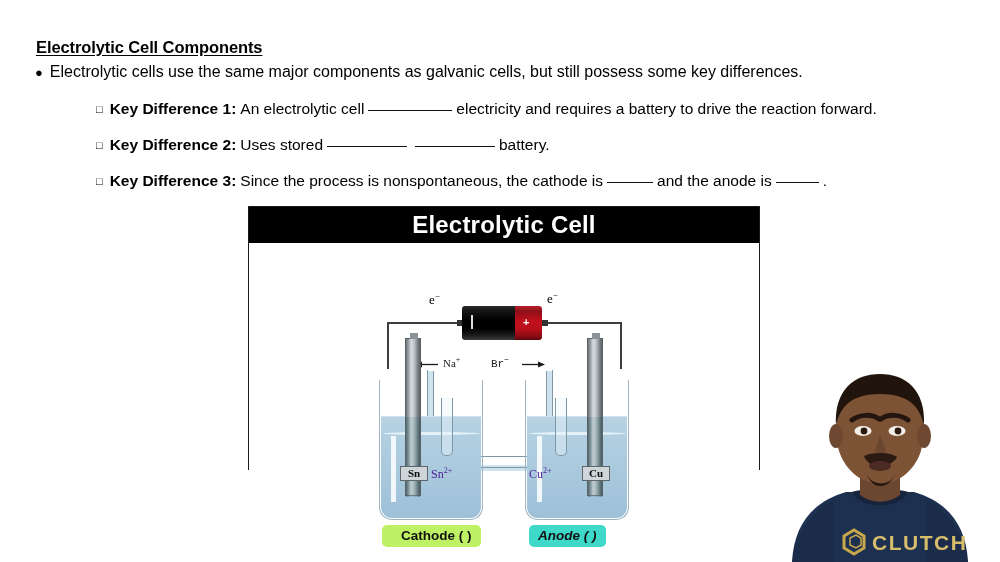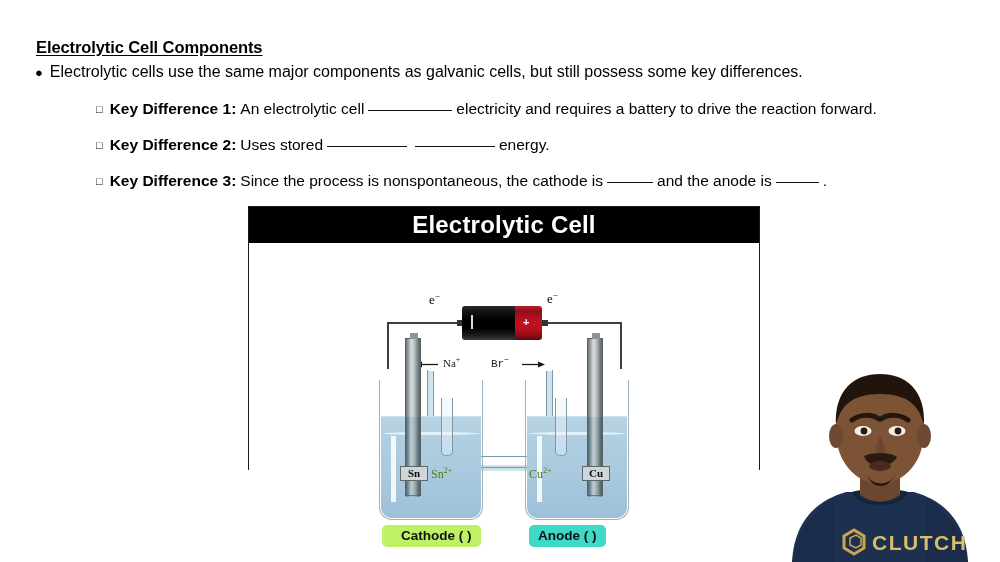--- a/index.html
+++ b/index.html
@@ -326,21 +326,21 @@
     border-radius: 0 0 5px 5px;
     background: rgba(232,244,250,0.45);
   }
   #bridge-leg-left  { left: 62px; }
   #bridge-leg-right { left: 30px; }
 
   .solution-label {
     position: absolute;
     font-family: "Liberation Serif", serif;
     font-size: 12px;
-    color: #4d7c0f;
+    color: #4c1d95;
     top: 86px;
   }
   .solution-label sup { font-size: 8px; }
   #label-sn2 { left: 52px; }
   #label-cu2 { left: 4px; }
 
   
   .role-badge {
     position: absolute;
     top: 282px;
@@ -352,20 +352,21 @@
     white-space: nowrap;
   }
   #badge-cathode {
     left: 133px;
     background: #bef264;
     padding-left: 19px;
   }
   #badge-anode {
     left: 280px;
     background: #3fd9c9;
+    font-style: italic;
   }
 
   
   #presenter {
     position: absolute;
     right: 0; bottom: 0;
     width: 240px; height: 222px;
     overflow: hidden;
     background: #ffffff;
   }
@@ -394,21 +395,21 @@
     <span class="blank w-long"></span>
     <span>electricity and requires a battery to drive the reaction forward.</span>
   </div>
 
   <div class="kd-row r2">
     <span class="kd-box">□</span>
     <span class="kd-label">Key Difference 2:</span>
     <span>Uses stored</span>
     <span class="blank w-med"></span>
     <span class="blank w-med"></span>
-    <span>energy.</span>
+    <span>battery.</span>
   </div>
 
   <div class="kd-row r3">
     <span class="kd-box">□</span>
     <span class="kd-label">Key Difference 3:</span>
     <span>Since the process is nonspontaneous, the cathode is</span>
     <span class="blank w-short"></span>
     <span>and the anode is</span>
     <span class="blank w-xshort"></span>
     <span>.</span>

